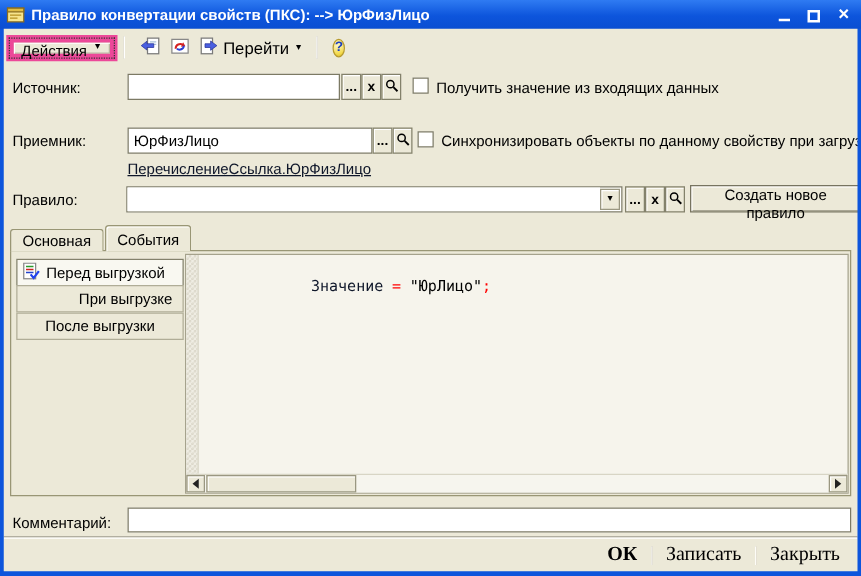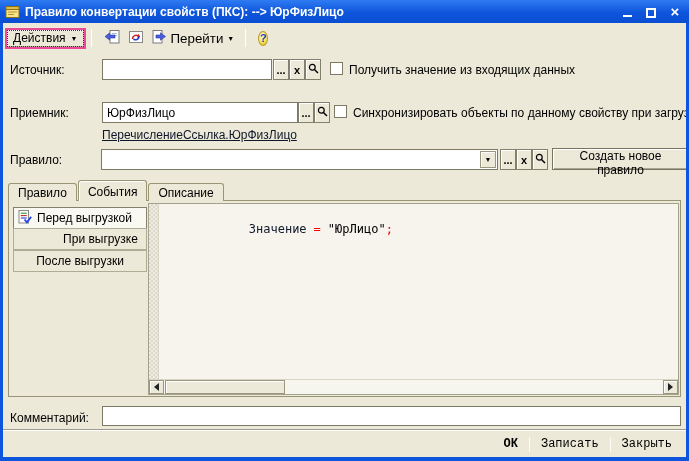--- a/index.html
+++ b/index.html
@@ -36,23 +36,23 @@
   .wc.min i { display:block; width:9px; height:0; border-bottom:2px solid #fff; margin-bottom:3px; }
   .wc.max i { display:block; width:10px; height:10px; border:2px solid #fff; margin-bottom:2px; }
   .wc.close { color:#fff; font-weight:bold; font-size:15px; line-height:15px; align-items:center; }
 
   
   .toolbar {
     position:absolute; left:3px; top:24px; right:3px; height:28px;
     display:flex; align-items:center; padding-left:2px;
   }
   .btn3d {
-    background:#ece9d8; border:2px solid #ec4899;
+    background:#ece9d8; border:6px solid #ec4899;
     box-shadow:inset 1px 1px 0 #fff, inset -1px -1px 0 #b8b5a1;
-    display:inline-flex; align-items:center; justify-content:center;
+    display:inline-flex; justify-content:center;
     font-family:"Liberation Sans",sans-serif; font-size:12px; cursor:default;
   }
   .actions-btn { height:21px; padding:0 6px; gap:5px; outline:1px dotted #333; outline-offset:-3px; }
   .dd { font-size:7px; line-height:7px; }
   .tsep { width:1px; height:18px; background:#aca899; border-right:1px solid #fff; margin:0 5px; }
   .toolbtn {
     width:24px; height:22px; background:transparent; border:1px solid transparent;
     display:inline-flex; align-items:center; cursor:default;
   }
   .gotobtn { width:auto; padding:0 5px; gap:4px; }
@@ -151,22 +151,22 @@
   .tri.r { border-left:5px solid #222; }
   .hthumb {
     position:absolute; left:16px; top:0; bottom:0; width:120px;
     background:#ece9d8; border:1px solid #9a9781; box-shadow:inset 1px 1px 0 #fff; cursor:default;
   }
 
   
   .groove { position:absolute; left:3px; right:3px; top:429px; height:2px;
             border-top:1px solid #9e9c8e; border-bottom:1px solid #fff; }
   .footer { position:absolute; right:6px; top:433px; height:22px; display:flex; align-items:center; }
-  .fbtn { padding:2px 11px; background:transparent; border:none; font-size:12px;
-          font-family:Liberation Mono, monospace; cursor:default; white-space:nowrap; }
+  .fbtn { padding:2px 11px; background:transparent; border:none; font-size:16px;
+          font-family:Liberation Serif, serif; cursor:default; white-space:nowrap; }
   .fbtn.ok { font-weight:bold; }
   .fsep { width:1px; height:15px; background:#a8a593; border-right:1px solid #fdfcf7; }
 
   .help-circle {
     width:15px; height:15px; border-radius:50%;
     background:radial-gradient(circle at 35% 30%, #fff8c9, #f3d94a 70%, #d9b92c);
     border:1px solid #b79a2e; color:#1b3fbd; font-weight:bold; font-size:11px;
     display:flex; align-items:center; justify-content:center;
   }
 </style>
@@ -284,27 +284,24 @@
       <svg width="11" height="11" viewBox="0 0 11 11">
         <circle cx="4.3" cy="4.3" r="2.9" fill="none" stroke="#000" stroke-width="1.2"></circle>
         <line x1="6.7" y1="6.7" x2="10" y2="10" stroke="#000" stroke-width="1.5"></line>
       </svg>
     </span>
   </button>
   <button class="push-btn" style="left:552px; top:148px;">Создать новое правило</button>
 
   <div class="tabs">
     <div class="tab">
-      <span>Правило</span>
+      <span>Основная</span>
     </div>
     <div class="tab active">
       <span>События</span>
-    </div>
-    <div class="tab">
-      <span>Описание</span>
     </div>
   </div>
 
   <div class="panel">
 
     <div class="event-item selected" style="top:6px;">
       <span>
         <svg width="14" height="14" viewBox="0 0 14 14">
           <rect x="1" y="0.5" width="9.5" height="12.5" fill="#fff" stroke="#888"></rect>
           <line x1="2.8" y1="3.2" x2="8.8" y2="3.2" stroke="#2a9a2a" stroke-width="1.1"></line>

